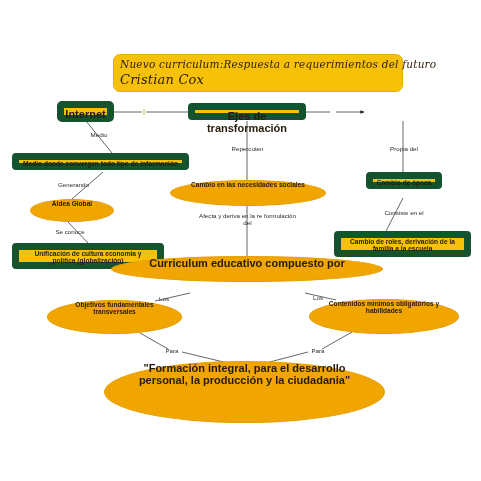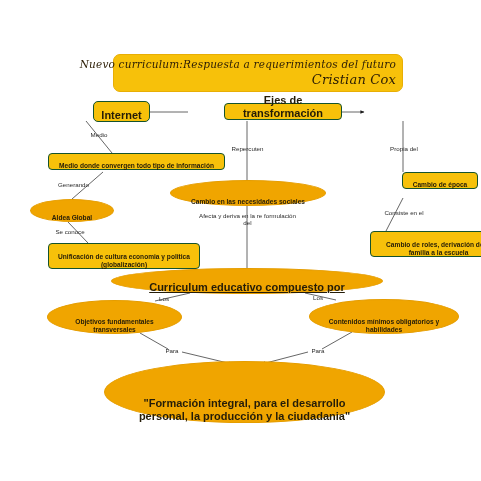--- a/index.html
+++ b/index.html
@@ -20,33 +20,32 @@
     left: 0;
     top: 0;
     width: 481px;
     height: 481px;
     pointer-events: none;
   }
   .node {
     position: absolute;
     box-sizing: border-box;
     display: flex;
-    align-items: flex-end;
+    align-items: flex-start;
     justify-content: center;
     text-align: center;
     color: #241c08;
     line-height: 1.12;
     z-index: 3;
   }
   
   .box {
     background: #f7c10a;
-    border: 1px solid #14532d;
+    border: 7px solid #14532d;
     border-radius: 4px;
-    margin-left: 36px;
   }
   .box.soft { border-radius: 5px; }
   
   .ellipse {
     background: #f0a500;
     border: 1px solid #e59d00;
     border-radius: 50%;
   }
   
   .title-node {
@@ -138,21 +137,21 @@
 
 
   <div class="node box t-small" style="left:12px; top:153px; width:177px; height:17px; padding:0 3px;">Medio donde convergen todo tipo de información</div>
 
   <div class="node ellipse t-small" style="left:30px; top:199px; width:84px; height:23px;">Aldea Global</div>
 
   <div class="node box t-small" style="left:12px; top:243px; width:152px; height:26px; padding:0 4px;">Unificación de cultura economia y politica (globalización)</div>
 
   <div class="node ellipse t-small" style="left:170px; top:180px; width:156px; height:26px;">Cambio en las necesidades sociales</div>
 
-  <div class="node ellipse t-mid" style="left:111px; top:268px; width:272px; height:26px;text-decoration:underline;">Curriculum educativo compuesto por</div>
+  <div class="node ellipse t-mid" style="left:111px; top:256px; width:272px; height:26px;">Curriculum educativo compuesto por</div>
 
   <div class="node box t-small" style="left:366px; top:172px; width:76px; height:17px;">Cambio de época</div>
 
   <div class="node box t-small" style="left:334px; top:231px; width:137px; height:26px; padding:0 4px;">Cambio de roles, derivación de la familia a la escuela</div>
 
   <div class="node ellipse t-small" style="left:47px; top:300px; width:135px; height:34px; padding:0 8px;">Objetivos fundamentales transversales</div>
 
   <div class="node ellipse t-small" style="left:309px; top:299px; width:150px; height:35px; padding:0 8px;">Contenidos mínimos obligatorios y habilidades</div>
 
   <div class="node ellipse t-mid" style="left:104px; top:361px; width:281px; height:62px; padding:0 22px;">"Formación integral, para el desarrollo personal, la producción y la ciudadania"</div>

